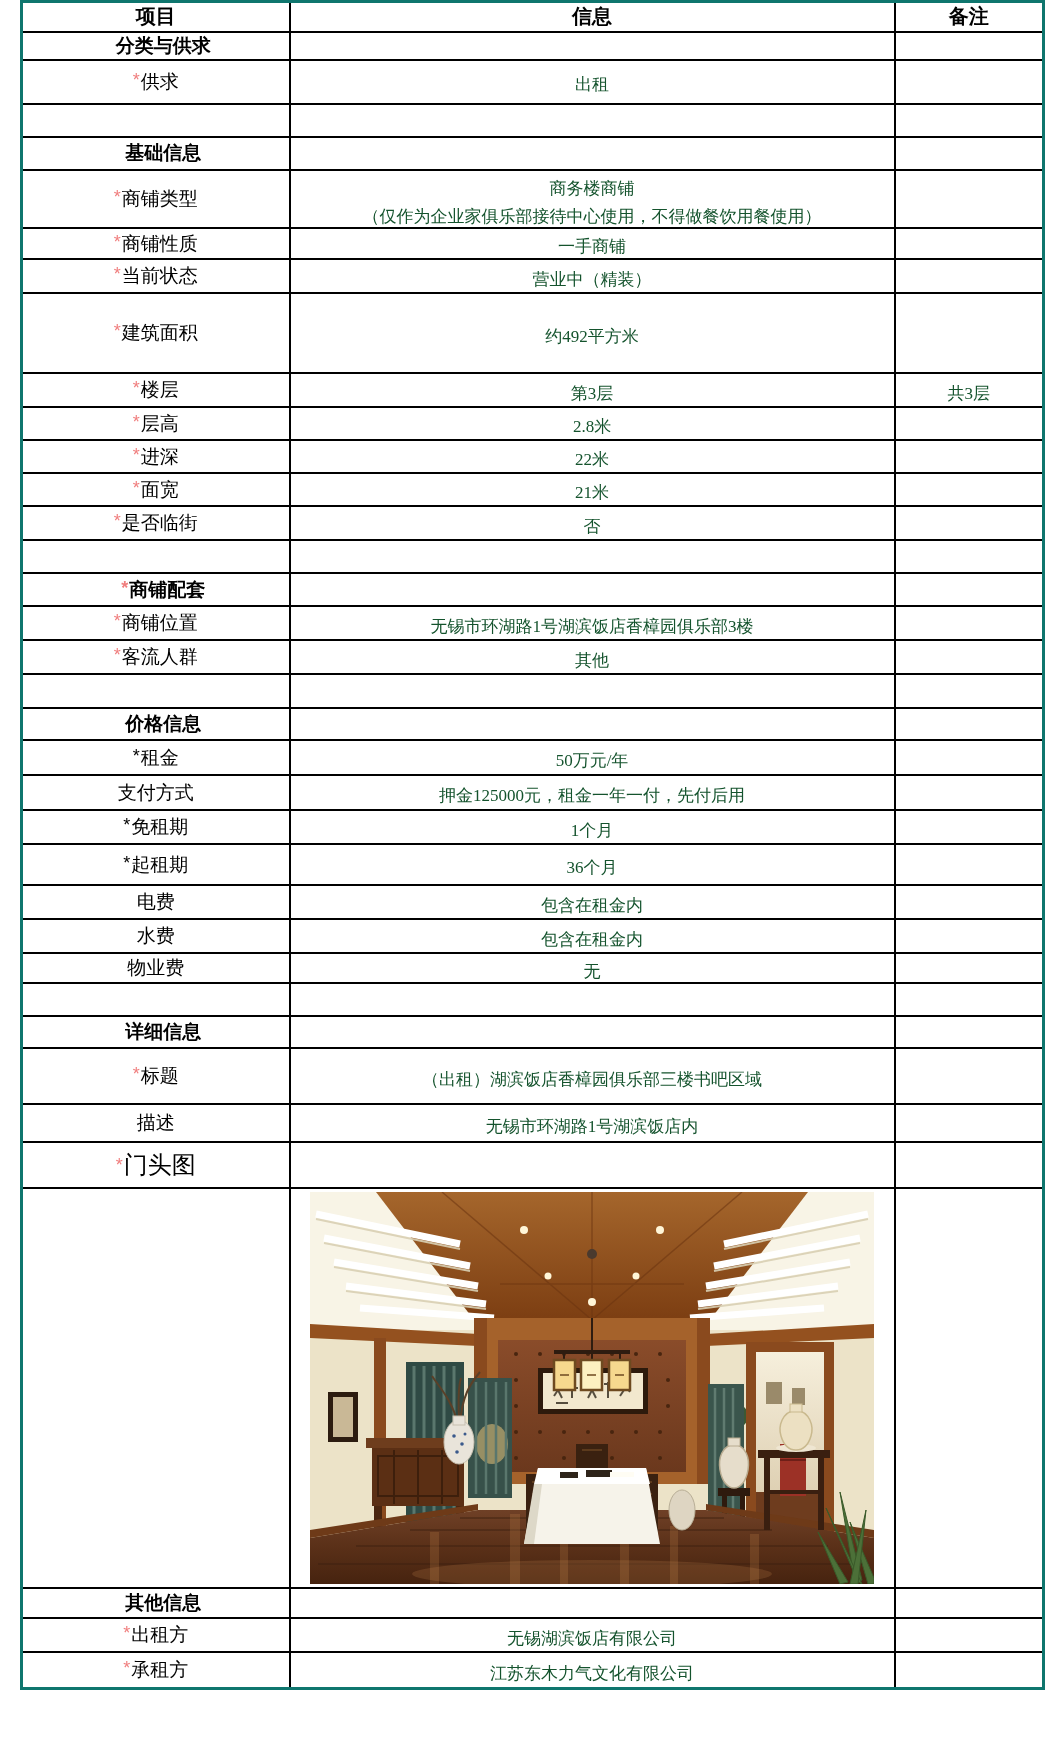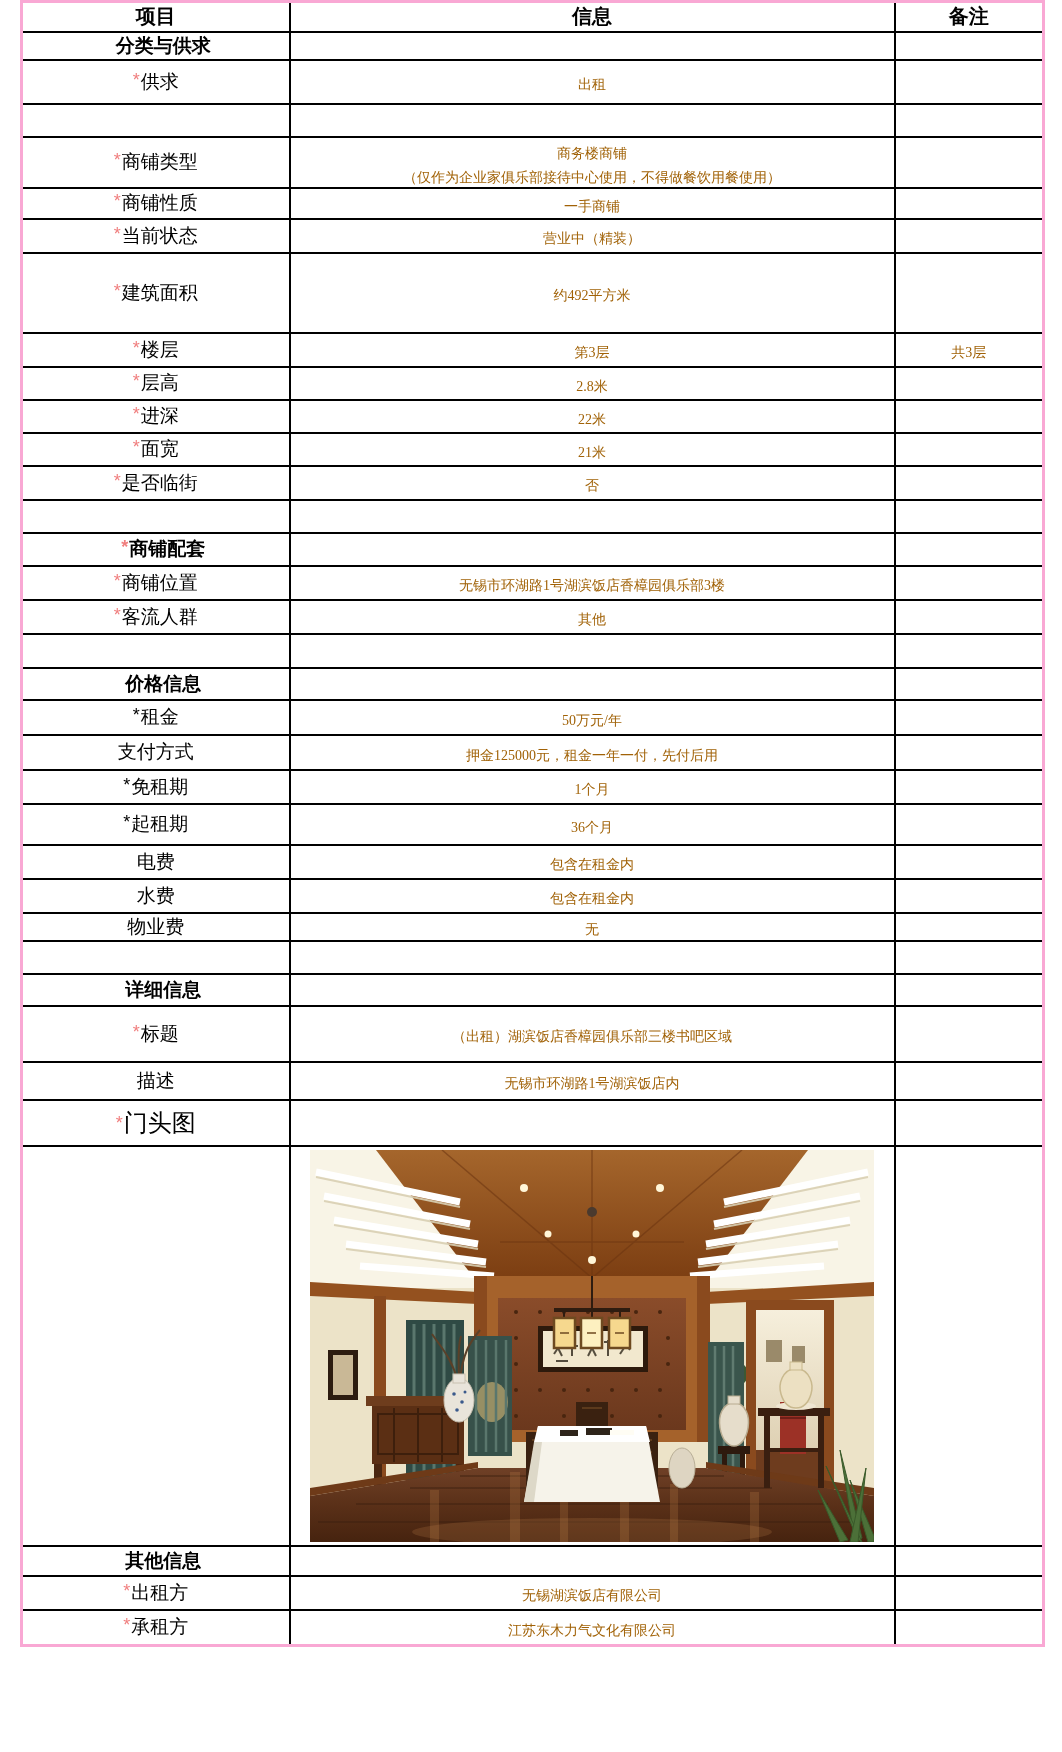--- a/index.html
+++ b/index.html
@@ -10,41 +10,41 @@
   }
   .page { position:relative; width:1062px; height:1752px; background:#fff; }
   .doc-title {
     margin:0; padding:12px 0 8px 0;
     text-align:center; font-size:34px; font-weight:bold; color:#000;
     font-family:"Liberation Sans","DejaVu Sans",sans-serif; letter-spacing:0px;
   }
   table.info-table {
     border-collapse:collapse; table-layout:fixed;
     margin-left:20px; width:1022px;
-    border:3px solid #f9a8d4;
+    border:3px solid #0f766e;
   }
   col.c-item { width:268px; }
   col.c-info { width:605px; }
   col.c-note { width:149px; }
   th, td { border:2px solid #000; padding:0 6px; vertical-align:middle; overflow:hidden; }
   thead th {
     height:30px; font-size:20px; font-weight:bold; text-align:center;
     font-family:"Liberation Sans","DejaVu Sans",sans-serif;
   }
   td.col-item { text-align:center; font-size:19px; }
   td.col-info { text-align:center; }
   td.col-note { text-align:center; }
   .label { white-space:nowrap; }
   .label.bold { font-weight:bold;margin-left:15px; }
   .label.big { font-size:24px; }
   .req { color:#f07e7e; margin-right:1px; position:relative; top:-2px; font-size:18px; }
   .req.black { color:#000; }
   .value {
     font-family:"Liberation Serif","DejaVu Serif",serif;
-    font-size:14px; line-height:1.25; text-align:center; color:#a16207;margin-top:7px;
+    font-size:17px; line-height:1.25; text-align:center; color:#14532d;margin-top:7px;
   }
   .value.sans { font-family:"Liberation Sans","DejaVu Sans",sans-serif; }
   td.photo-cell { text-align:center; vertical-align:middle; padding:3px 0; }
   td.photo-cell svg { display:inline-block; vertical-align:middle; }
 </style>
 </head>
 <body>
 
 <div class="page">
 
@@ -69,20 +69,25 @@
         </tr>
         <tr style="height: 44px;">
           <td class="col-item"><span class="label"><span class="req">*</span><span>供求</span></span></td>
           <td class="col-info">
             <div class="value sans">出租</div>
           </td>
           <td class="col-note"></td>
         </tr>
         <tr style="height: 33px;">
           <td class="col-item"></td>
+          <td class="col-info"></td>
+          <td class="col-note"></td>
+        </tr>
+        <tr style="height: 33px;">
+          <td class="col-item"><span class="label bold"><span>基础信息</span></span></td>
           <td class="col-info"></td>
           <td class="col-note"></td>
         </tr>
         <tr style="height: 47px;">
           <td class="col-item"><span class="label"><span class="req">*</span><span>商铺类型</span></span></td>
           <td class="col-info">
             <div class="value">商务楼商铺</div>
             <div class="value">（仅作为企业家俱乐部接待中心使用，不得做餐饮用餐使用）</div>
           </td>
           <td class="col-note"></td>

